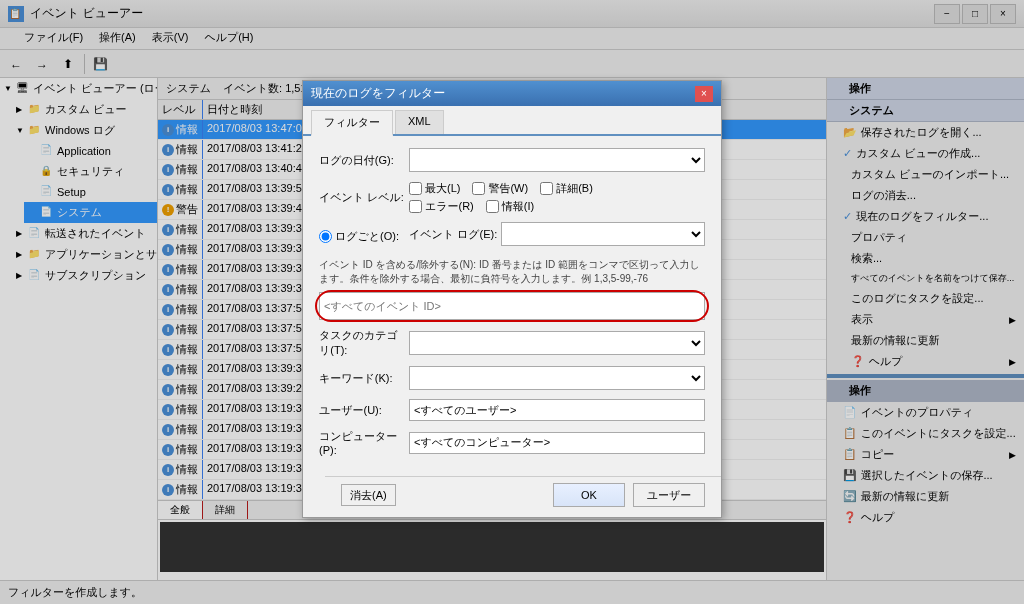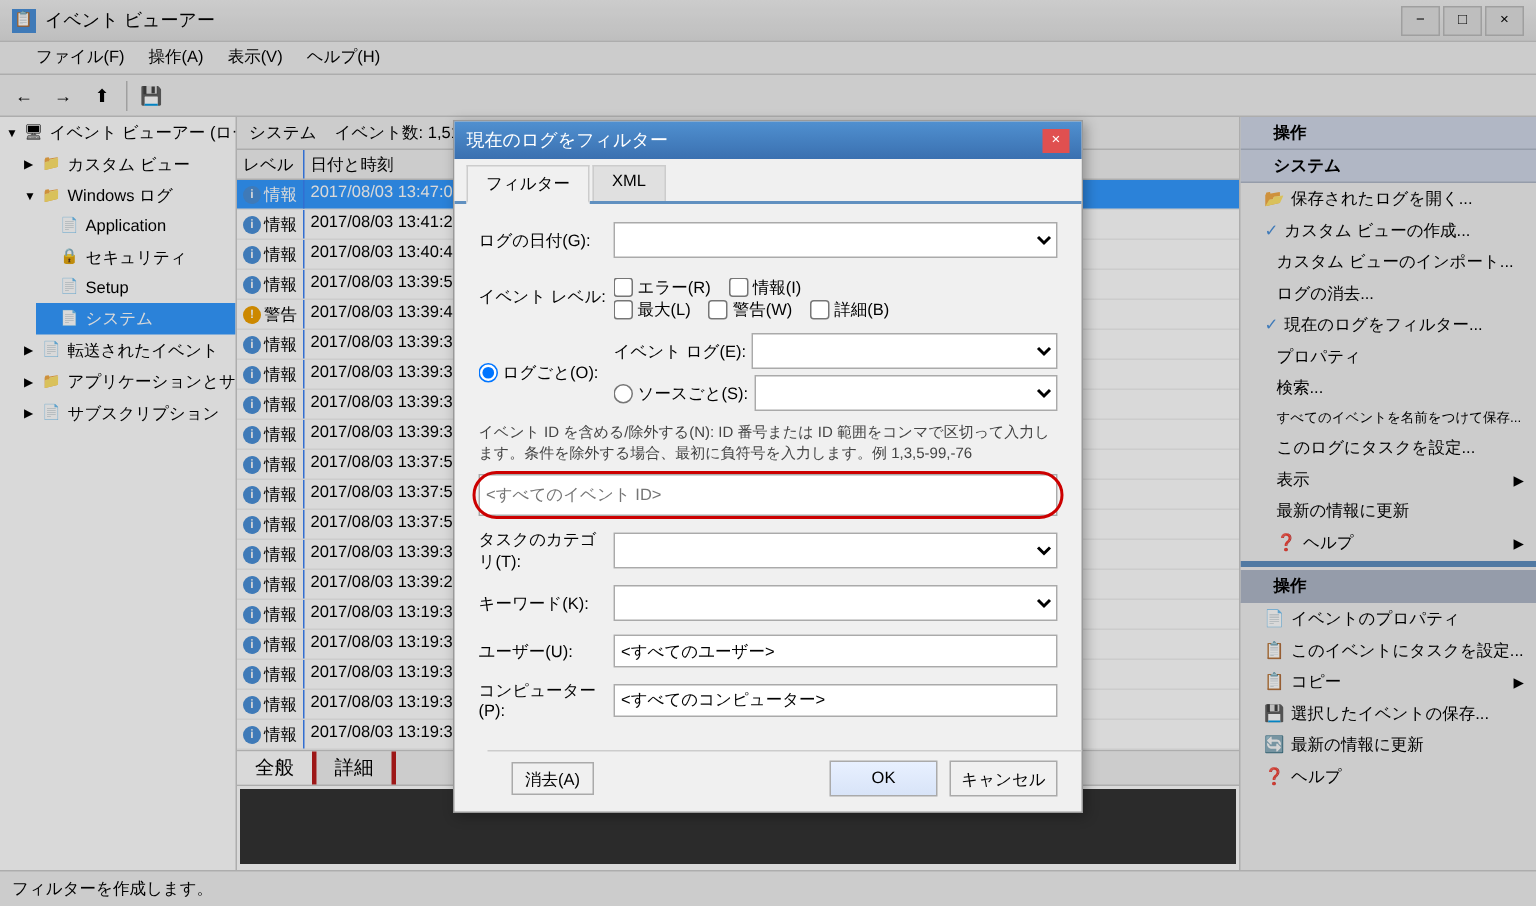--- a/index.html
+++ b/index.html
@@ -179,23 +179,23 @@
       background: white;
       height: 80px;
     }
     .detail-tabs {
       display: flex;
       background: #f0f0f0;
       border-bottom: 1px solid #ccc;
     }
     .detail-tab {
       padding: 2px 12px;
-      border-right: 3px solid #b91c1c;
-      cursor: pointer;
-      font-size: 13px;
+      border-right: 1px solid #b91c1c;
+      cursor: pointer;
+      font-size: 10px;
       text-align: right;
     }
     .detail-tab.active { background: white; border-bottom: none; }
 
     
     .right-panel {
       width: 198px;
       background: #f0f0f0;
       border-left: 1px solid #ccc;
       overflow-y: auto;
@@ -741,70 +741,61 @@
         <div class="form-control">
           <select class="form-select">
             <option>指定なし</option>
           </select>
         </div>
       </div>
 
       <div class="form-row">
         <div class="form-label">イベント レベル:</div>
         <div class="form-control">
-          <div class="checkbox-group" style="margin-top:3px">
-            <label class="checkbox-item">
-                <input type="checkbox" style=""> 
-                <span>エラー(R)</span>
-              </label>
-            <label class="checkbox-item">
-                <input type="checkbox" style=""> 
-                <span>情報(I)</span>
-              </label>
-          </div>
           <div class="checkbox-group">
             <label class="checkbox-item">
                 <input type="checkbox" style=""> 
                 <span>最大(L)</span>
               </label>
             <label class="checkbox-item">
                 <input type="checkbox" style=""> 
                 <span>警告(W)</span>
               </label>
             <label class="checkbox-item">
                 <input type="checkbox" style=""> 
                 <span>詳細(B)</span>
               </label>
           </div>
+          <div class="checkbox-group" style="margin-top:3px">
+            <label class="checkbox-item">
+                <input type="checkbox" style=""> 
+                <span>エラー(R)</span>
+              </label>
+            <label class="checkbox-item">
+                <input type="checkbox" style=""> 
+                <span>情報(I)</span>
+              </label>
+          </div>
         </div>
       </div>
 
       <div class="form-row">
         <div class="form-label">
           <label class="radio-item">
             <input type="radio" name="logtype" checked="" style="">
             <span>ログごと(O):</span>
           </label>
         </div>
         <div class="form-control">
           <div style="display:flex; align-items:center; gap:4px; margin-bottom:4px; font-size:11px;">
             <span>イベント ログ(E):</span>
             <select class="form-select" style="flex:1">
               <option>システム</option>
             </select>
           </div>
-          <div style="display:flex; align-items:center; gap:4px; font-size:11px;">
-            <label class="radio-item" style="white-space:nowrap">
-              <input type="radio" name="logtype" style="">
-              <span>ソースごと(S):</span>
-            </label>
-            <select class="form-select" style="flex:1">
-              <option></option>
-            </select>
-          </div>
         </div>
       </div>
 
       <div class="description-text">イベント ID を含める/除外する(N): ID 番号または ID 範囲をコンマで区切って入力します。条件を除外する場合、最初に負符号を入力します。例 1,3,5-99,-76</div>
 
       <div class="event-id-container">
         <input class="event-id-input" type="text" placeholder="&lt;すべてのイベント ID&gt;" style="">
         <div class="event-id-oval"></div>
       </div>
 
@@ -838,17 +829,17 @@
         <div class="form-control">
           <input class="form-input" type="text" value="&lt;すべてのコンピューター&gt;" style="">
         </div>
       </div>
     </div>
 
     <div style="display:flex; justify-content:space-between; align-items:center; padding:6px 16px 10px; border-top:1px solid #ccc;margin-left:22px;">
       <button class="clear-btn">消去(A)</button>
       <div style="display:flex; gap:8px;">
         <button class="modal-btn primary">OK</button>
-        <button class="modal-btn">キャンセル</button>
+        <button class="modal-btn">ユーザー</button>
       </div>
     </div>
   </div>
 </div>
 
 </body></html>

